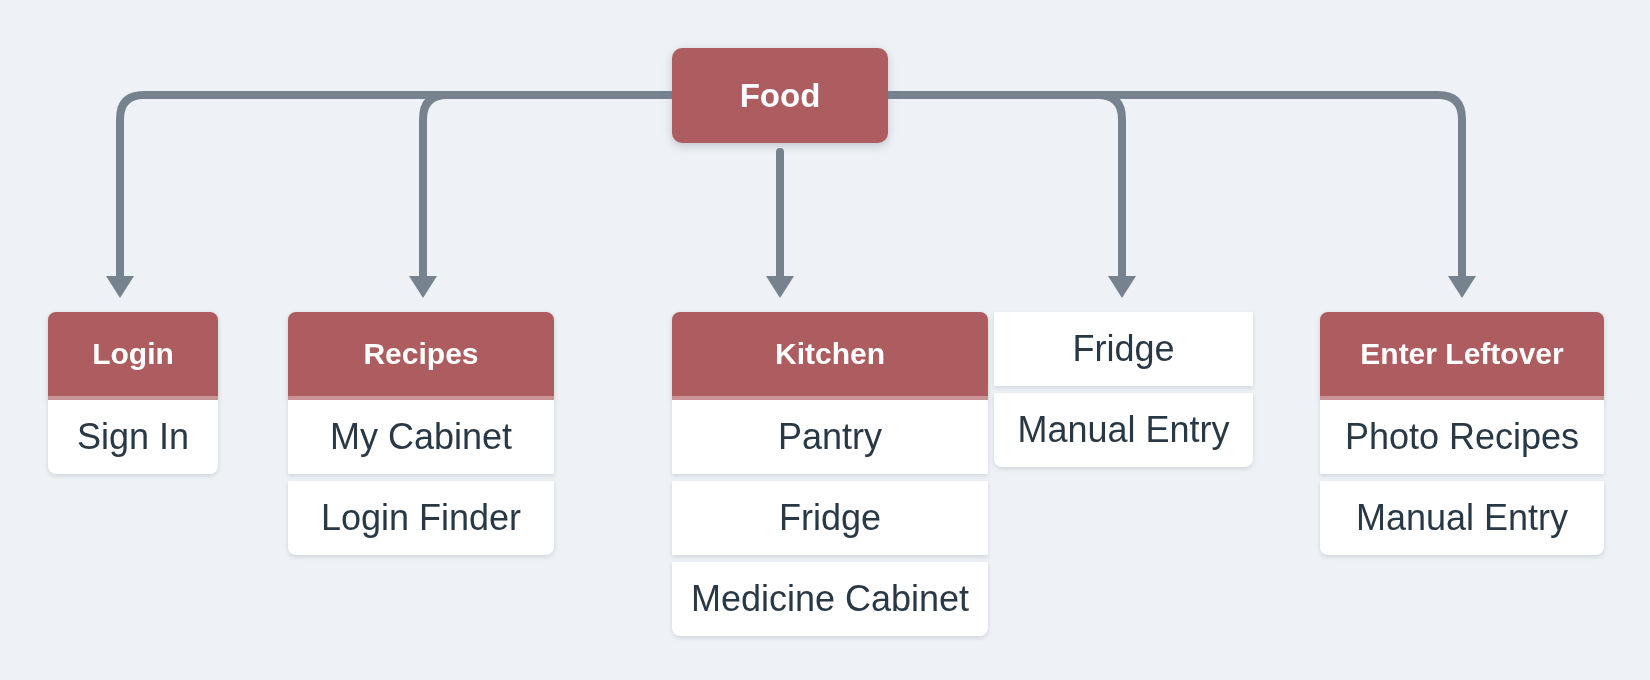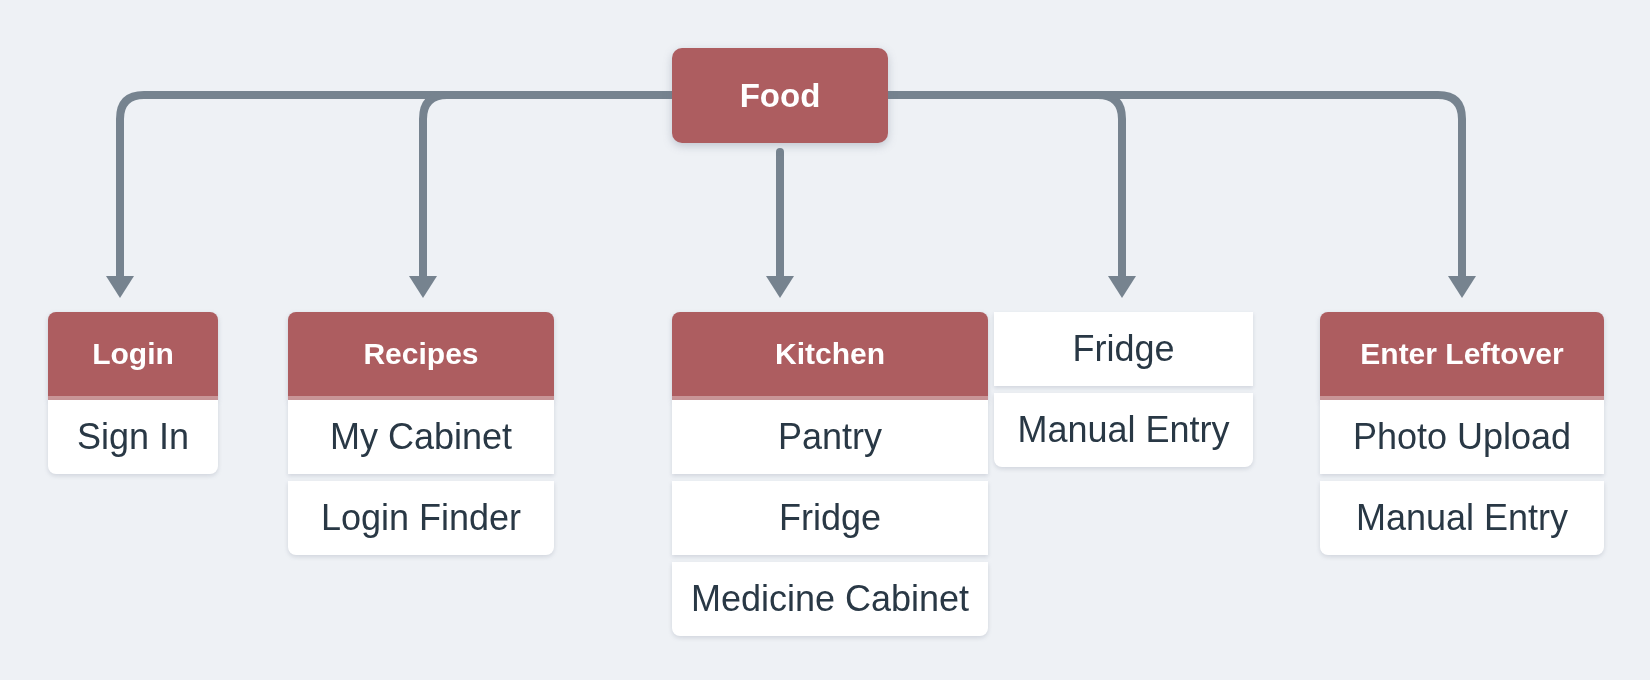--- a/index.html
+++ b/index.html
@@ -104,18 +104,18 @@
         <div class="row">Pantry</div>
         <div class="row">Fridge</div>
         <div class="row">Medicine Cabinet</div>
       </div>
       <div class="column" id="col-enter-food">
         <div class="row">Fridge</div>
         <div class="row">Manual Entry</div>
       </div>
       <div class="column" id="col-enter-leftover">
         <div class="col-header">Enter Leftover</div>
-        <div class="row">Photo Upload</div>
+        <div class="row">Photo Recipes</div>
         <div class="row">Manual Entry</div>
       </div>
     </div>
 
 </div>
 
 </body></html>

